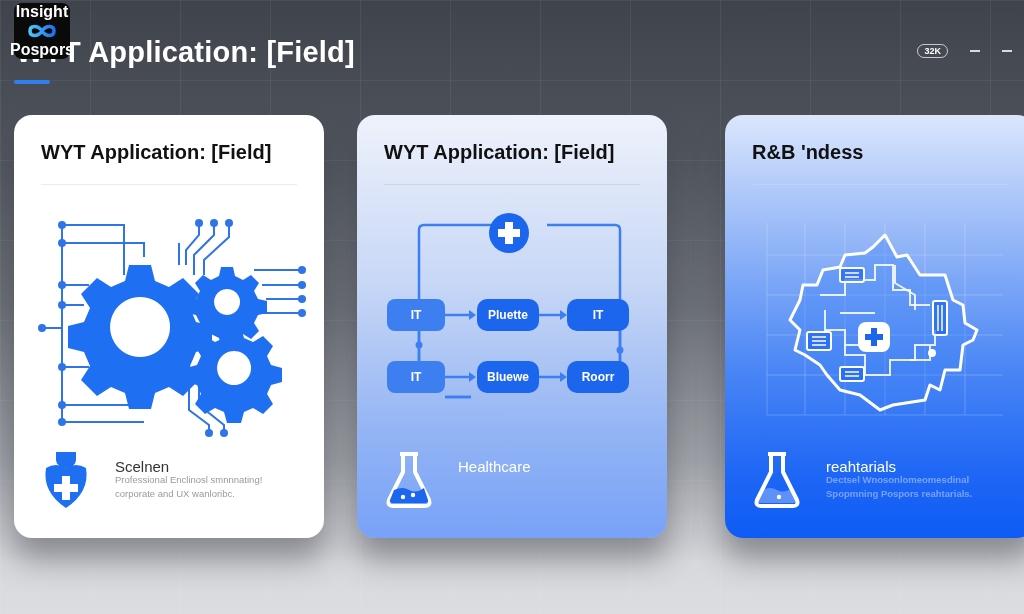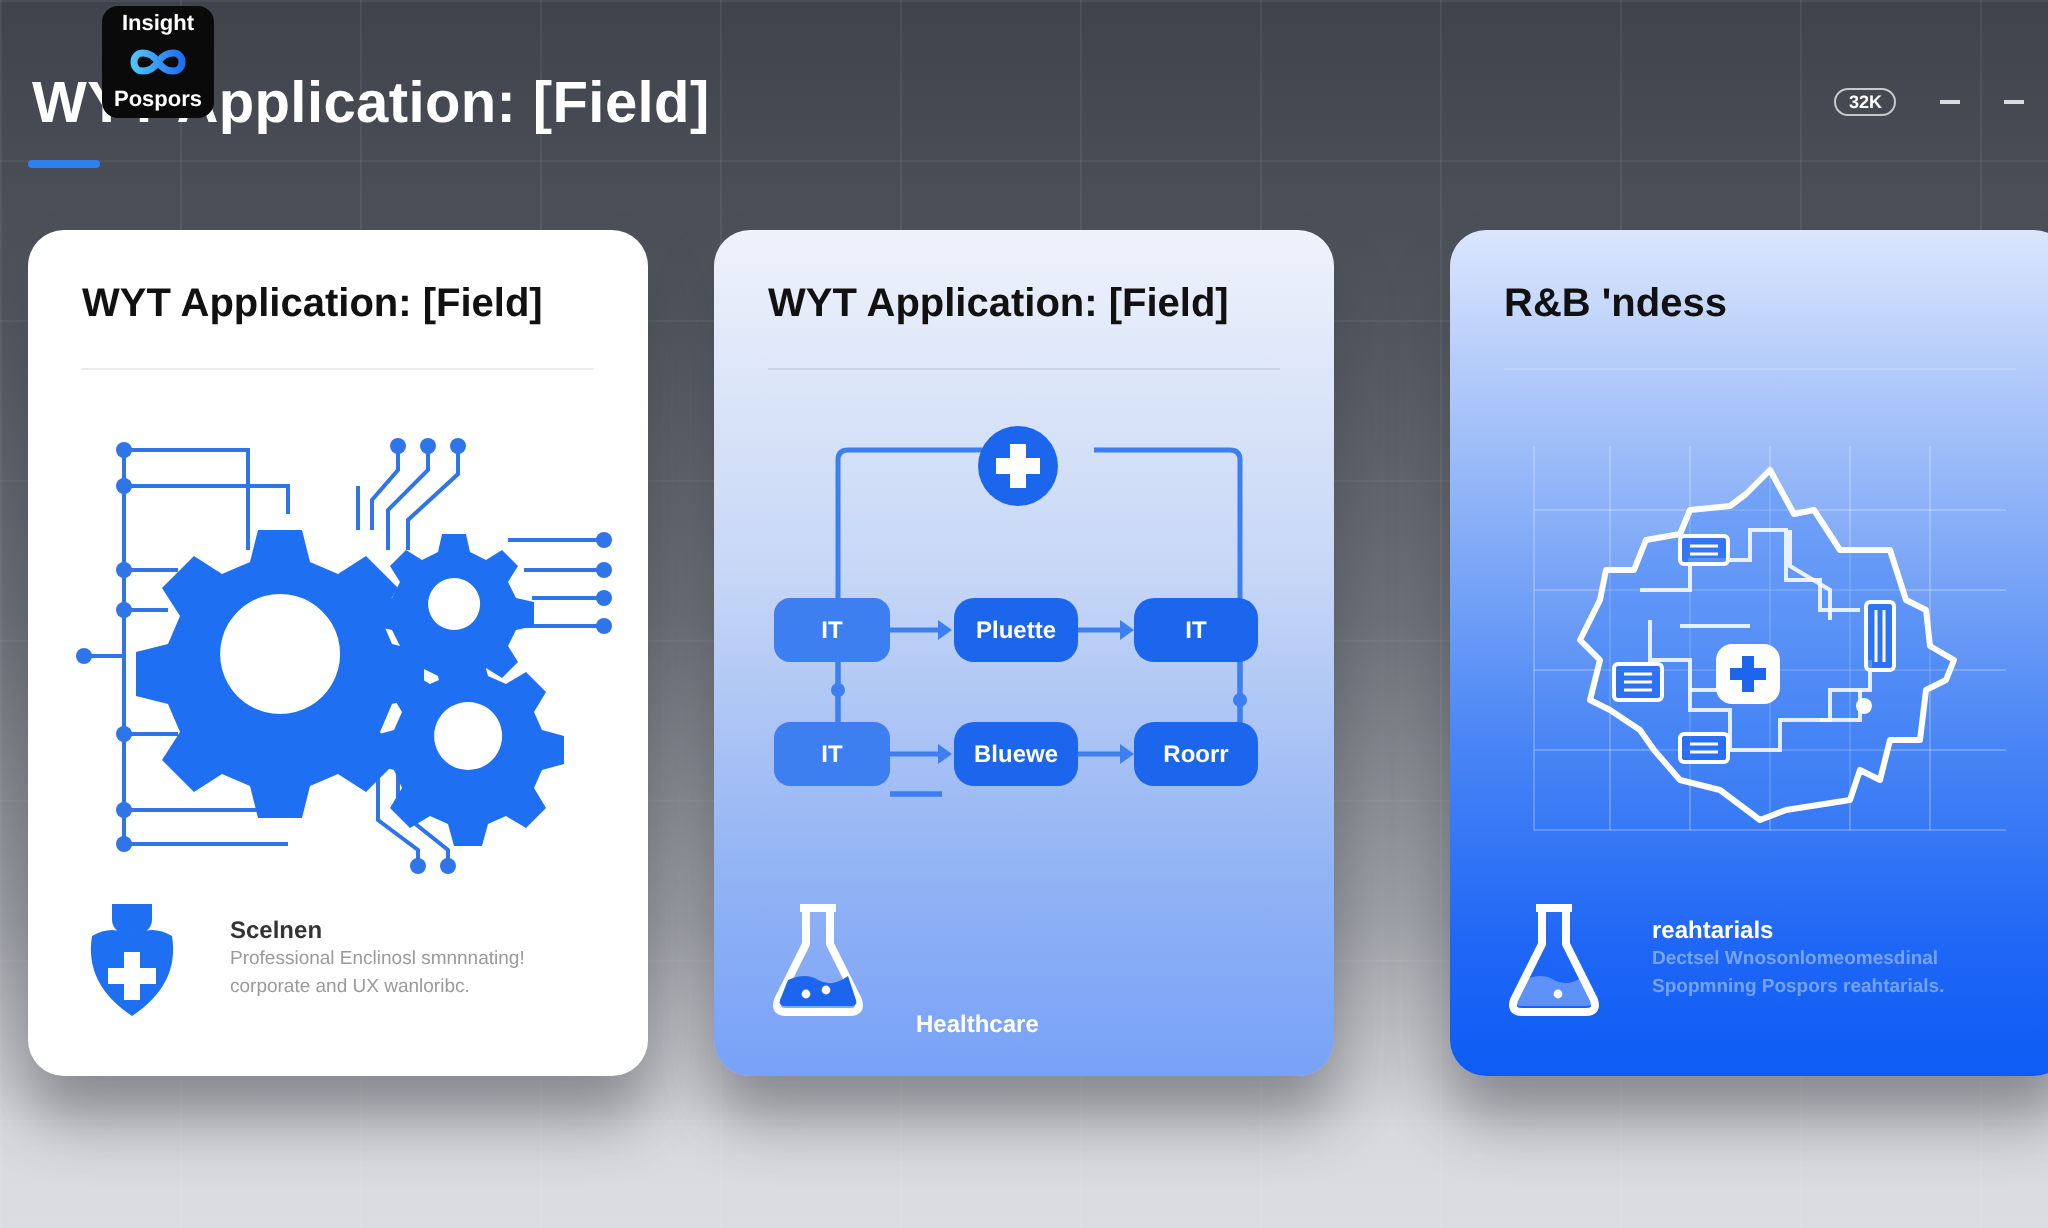--- a/index.html
+++ b/index.html
@@ -13,21 +13,21 @@
     position: absolute; inset: 0; pointer-events: none;
     background-image:
       linear-gradient(to right, rgba(255,255,255,0.06) 1px, transparent 1px),
       linear-gradient(to bottom, rgba(255,255,255,0.05) 1px, transparent 1px);
     background-size: 90px 80px;
   }
   .logo {
     position: absolute; left: 14px; top: 3px; width: 56px; height: 56px;
     background: #0a0a0a; border-radius: 8px; color: #fff;
     display: flex; flex-direction: column; align-items: center; justify-content: space-between;
-    padding: 3px 0 3px 0; font-weight: bold; font-size: 11px; z-index: 3; margin-left: 37px;
+    padding: 3px 0 3px 0; font-weight: bold; font-size: 16px; z-index: 3;
   }
   .logo .word { line-height: 12px; }
   .logo svg { width: 34px; height: 18px; }
   .page-title {
     position: absolute; left: 16px; top: 36px; color: #fff;
     font-size: 29px; font-weight: bold; letter-spacing: 0.2px; z-index: 2;
   }
   .title-underline {
     position: absolute; left: 14px; top: 80px; width: 36px; height: 4px;
     background: #2f7ff0; border-radius: 2px;
@@ -51,25 +51,25 @@
   .card-3 { left: 701px; background: linear-gradient(180deg, #dbe6fd 0%, #9fbef8 25%, #4a86f5 60%, #1e66f5 85%, #0e5cf5 100%); margin-left: 24px; }
   .card-title {
     position: absolute; left: 27px; top: 26px; font-size: 20px; font-weight: bold; color: #111;
   }
   .card-divider {
     position: absolute; left: 27px; right: 27px; top: 69px; height: 1px; background: rgba(0,0,0,0.08);
   }
   .card-3 .card-divider { background: rgba(255,255,255,0.15); }
   .illus { position: absolute; left: 20px; top: 90px; width: 275px; height: 240px; }
   .foot-icon { position: absolute; left: 26px; top: 335px; width: 52px; height: 60px; }
-  .foot-title { position: absolute; left: 101px; top: 343px; font-size: 12px; font-weight: bold; }
+  .foot-title { position: absolute; left: 101px; top: 343px; font-size: 15px; font-weight: normal; }
   .foot-desc { position: absolute; left: 101px; top: 358px; width: 185px; font-size: 9.5px; line-height: 14px; }
   .card-1 .foot-title { color: #333; }
   .card-1 .foot-desc { color: #9a9a9a; }
-  .card-2 .foot-title { color: #ffffff; margin-top: 47px; }
+  .card-2 .foot-title { color: #ffffff; }
   .card-2 .foot-desc { color: rgba(255,255,255,0.45); }
   .card-3 .foot-title { color: #ffffff; }
   .card-3 .foot-desc { color: rgba(255,255,255,0.4); font-weight: bold; }
   .node-label { font-family: "Liberation Sans", sans-serif; font-size: 12px; font-weight: bold; fill: #fff; }
 </style>
 </head>
 <body>
 
 <div class="grid-overlay"></div>
 

